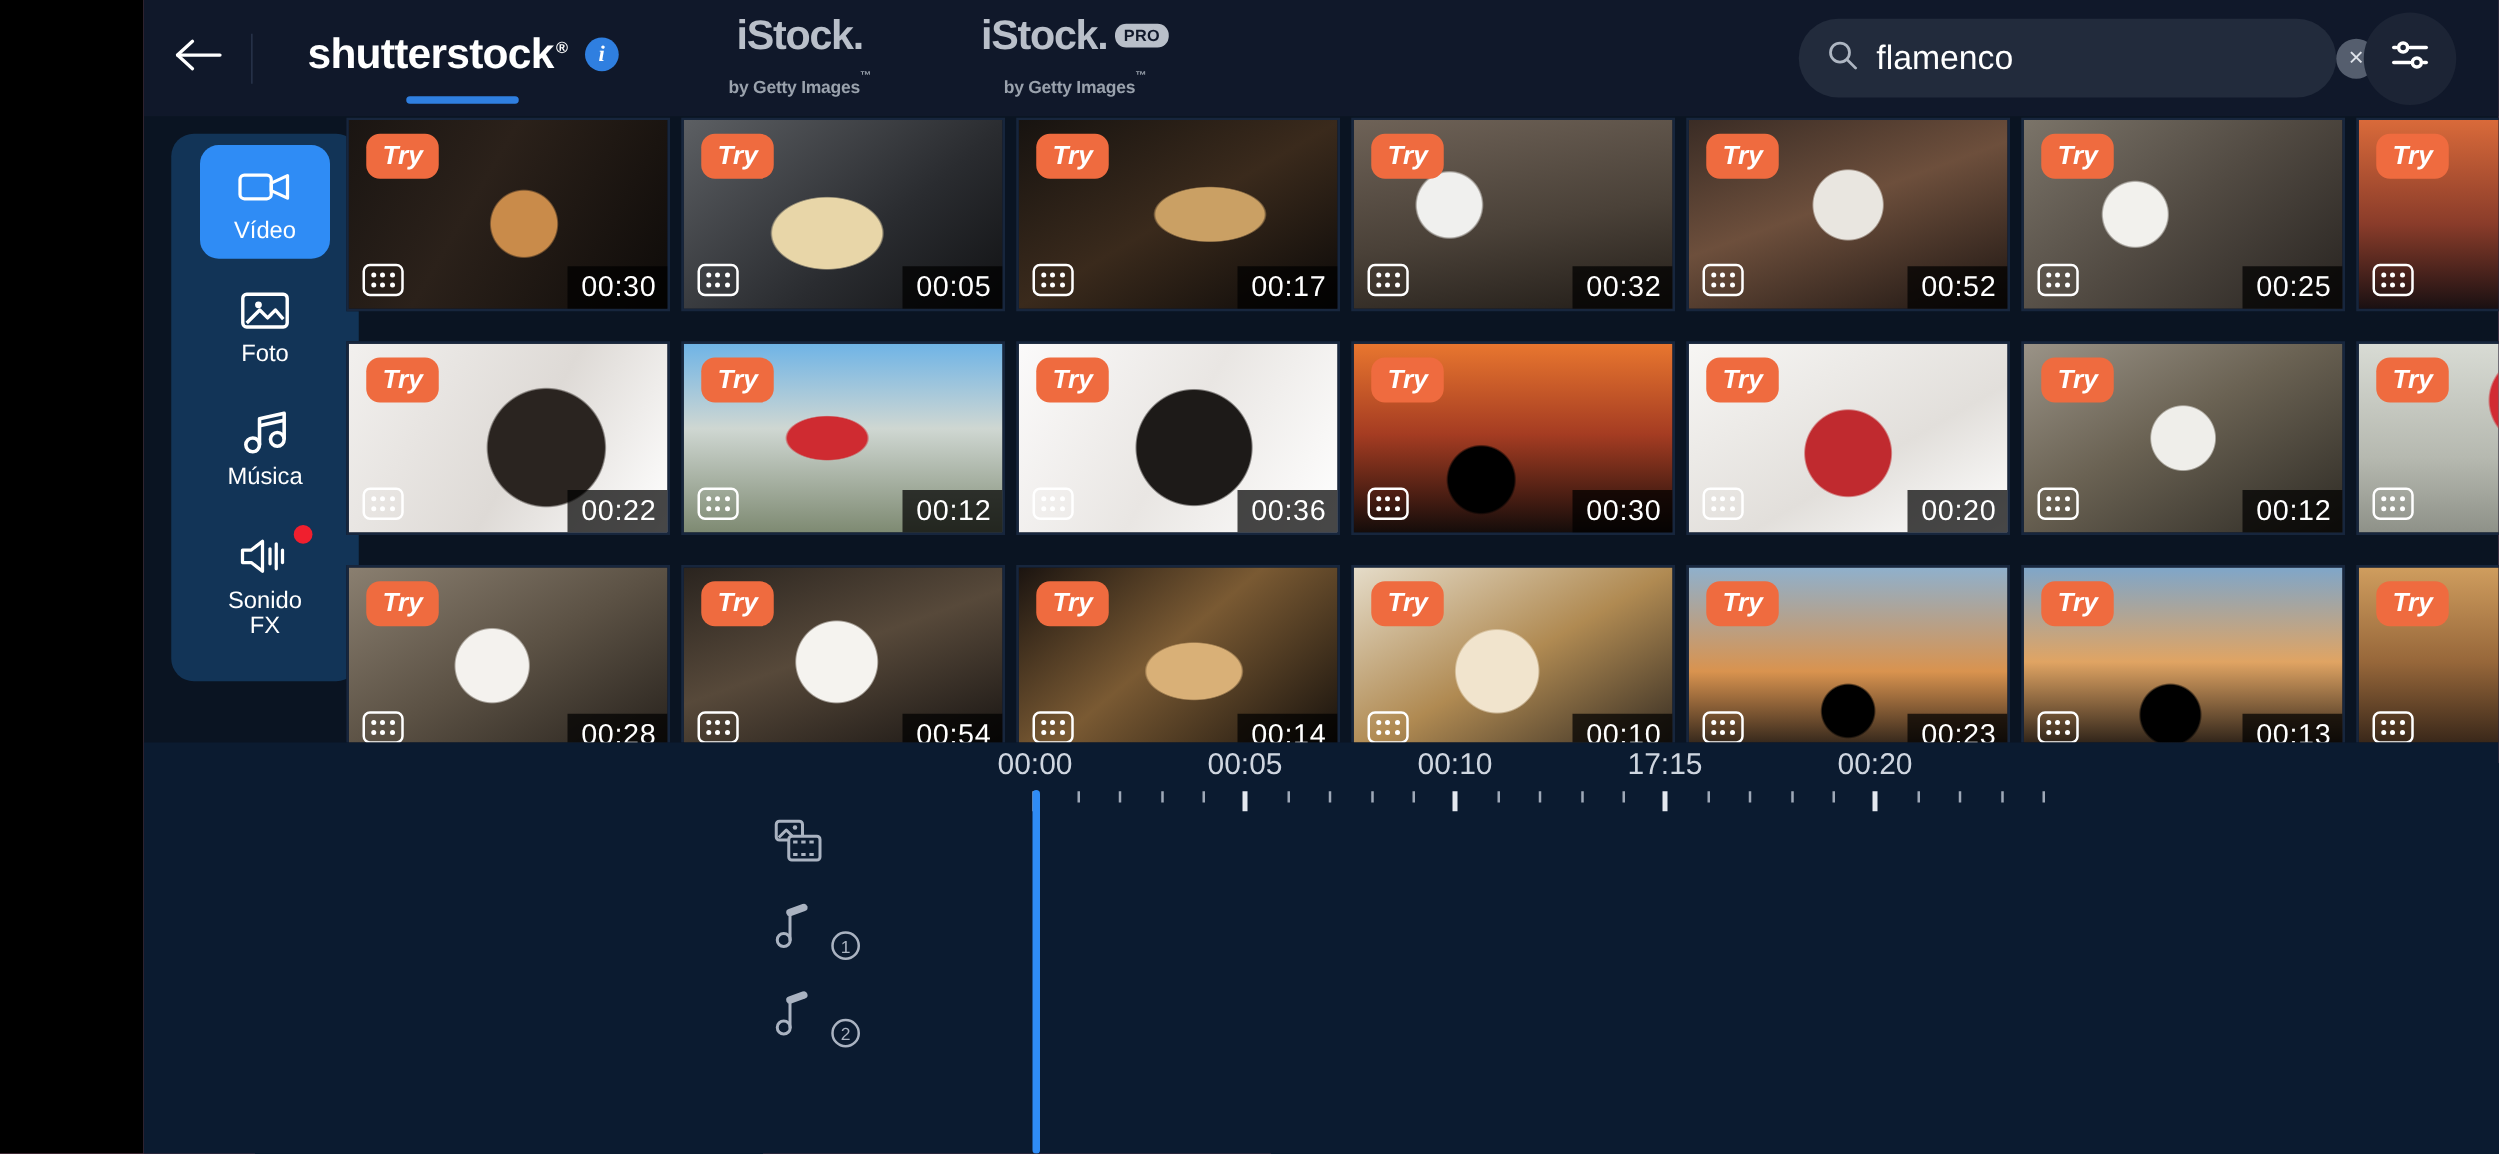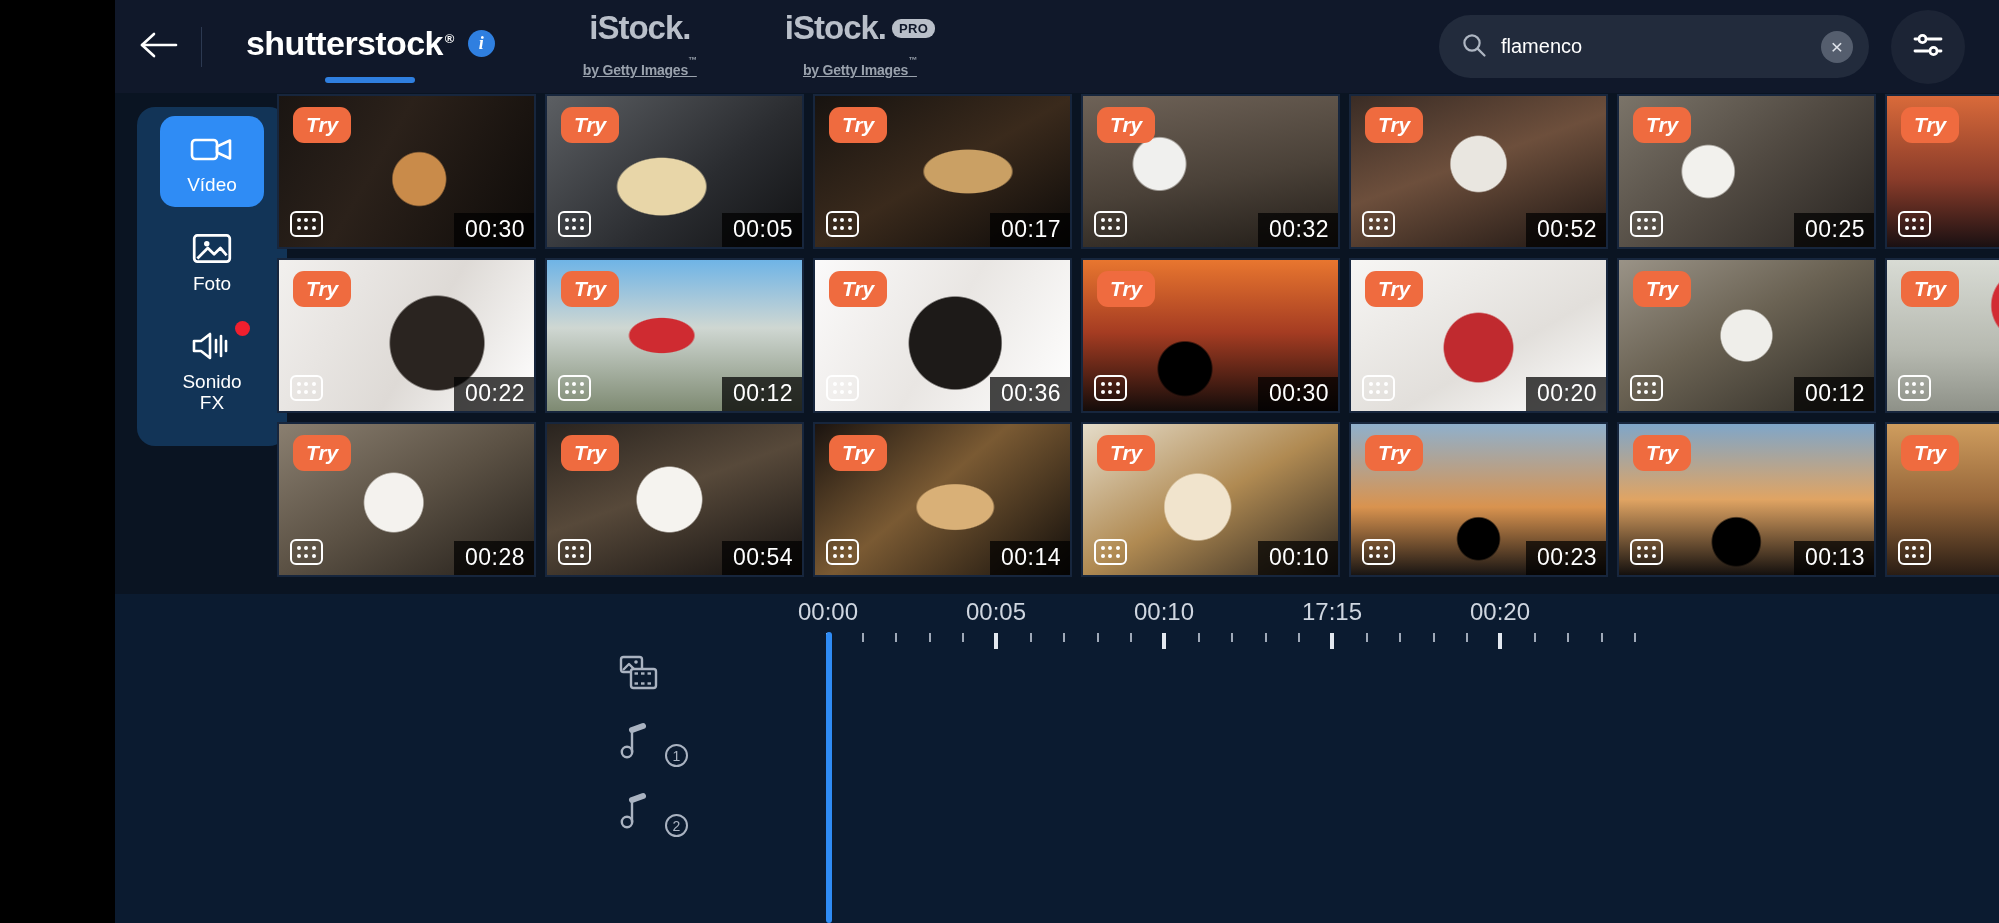--- a/index.html
+++ b/index.html
@@ -34,31 +34,31 @@
   .ss-logo { font-size:34px; font-weight:700; color:#fff; letter-spacing:-0.6px; display:flex;
              align-items:baseline; }
   .ss-logo sup { font-size:13px; font-weight:700; margin-left:2px; position:relative; top:-12px;}
   .info-badge { width:27px; height:27px; border-radius:50%; background:#2f7fe0; color:#fff;
                 font-size:18px; font-weight:700; font-style:italic; display:flex;
                 align-items:center; justify-content:center; font-family:"Liberation Serif",serif; }
 
   .istock-block { display:flex; flex-direction:column; align-items:center; margin-top:-6px; }
   .istock-top { display:flex; align-items:center; gap:6px; }
   .istock-name { font-size:33px; font-weight:700; color:#b9bfc9; letter-spacing:-1px; }
-  .istock-sub { font-size:14px; font-weight:700; color:#9aa2ad; letter-spacing:-0.2px; margin-top:14px;text-decoration:underline;}
+  .istock-sub { font-size:14px; font-weight:700; color:#9aa2ad; letter-spacing:-0.2px; margin-top:14px;}
   .istock-sub sup { font-size:9px; position:relative; top:-6px; }
   .pro-pill { background:#b9bfc9; color:#10182a; font-size:13px; font-weight:700;
               padding:2px 7px; border-radius:9px; letter-spacing:0.3px; }
 
   .search-area { margin-left:auto; display:flex; align-items:center; gap:22px; padding-right:34px; }
   .search-box { width:430px; height:63px; border-radius:32px; background:#222b3c;
                 display:flex; align-items:center; padding:0 16px 0 22px; gap:14px; }
   .search-box svg { width:26px; height:26px; flex:none; }
   .search-input { flex:1; background:transparent; border:none; outline:none;
-                  color:#fff; font-size:20px; font-family:"Liberation Sans", sans-serif; }
+                  color:#fff; font-size:27px; font-family:"Liberation Sans", sans-serif; }
   .search-input::placeholder { color:#7b8596; }
   .clear-btn { width:32px; height:32px; border-radius:50%; background:#555e6e; color:#dfe3ea;
                display:flex; align-items:center; justify-content:center; font-size:21px;
                cursor:pointer; flex:none; line-height:1; }
   .filter-btn { width:74px; height:74px; border-radius:50%; background:#1c2435;
                 display:flex; align-items:center; justify-content:center; cursor:pointer; }
   .filter-btn svg { width:40px; height:40px; }
 
   
   .sidebar { position:absolute; left:22px; top:107px; width:150px;
@@ -68,21 +68,21 @@
                align-items:center; gap:6px; cursor:pointer; }
   .side-item.active { background:#2f8cf5; }
   .side-item .ic { width:46px; height:40px; display:flex; align-items:center; justify-content:center; }
   .side-item .ic svg { width:100%; height:100%; }
   .side-label { color:#fff; font-size:19px; line-height:1.08; text-align:center; }
   .dot { position:absolute; width:15px; height:15px; border-radius:50%; background:#f01f2e;
          top:8px; right:14px; }
 
   
   .grid { position:absolute; left:162px; top:94px; width:1722px; height:500px; overflow:hidden; }
-  .grid-row { display:flex; gap:9px; margin-bottom:9px; }
+  .grid-row { display:flex; gap:9px; margin-bottom:24px; }
   .thumb { position:relative; width:259px; height:155px; flex:none; overflow:hidden;
            border:2px solid #17263d; background:#0c1526; cursor:pointer; }
   .thumb .art { position:absolute; inset:0; }
   .try-badge { position:absolute; left:14px; top:11px; background:#ef6b3f; color:#fff;
                font-style:italic; font-weight:700; font-size:21px; line-height:1;
                padding:7px 13px 8px 13px; border-radius:11px; }
   .batch-ic { position:absolute; left:11px; bottom:10px; width:33px; height:26px;
               border:2px solid #ffffff; border-radius:6px; display:grid;
               grid-template-columns:repeat(3,1fr); grid-template-rows:repeat(2,1fr);
               padding:4px 4px; gap:2px; }
@@ -213,20 +213,31 @@
           <svg viewBox="0 0 44 36" fill="none" stroke="#ffffff" stroke-width="2.6" stroke-linejoin="round">
             <rect x="5" y="6" width="34" height="25" rx="3"></rect>
             <circle cx="17" cy="14" r="2.6" fill="#ffffff" stroke="none"></circle>
             <path d="M8 28 L18 18 L24 24 L30 18 L36 25"></path>
           </svg>
         </span>
         <span class="side-label">Foto</span>
       </div>
 
 
+      <div class="side-item">
+        <span class="ic">
+          <svg viewBox="0 0 42 36" fill="none" stroke="#ffffff" stroke-width="2.6" stroke-linejoin="round">
+            <path d="M17 27 V8 L35 4 V23"></path>
+              <path d="M17 13 L35 9"></path>
+            <circle cx="12" cy="27" r="5"></circle>
+              <circle cx="30" cy="23" r="5"></circle>
+          </svg>
+        </span>
+        <span class="side-label">Música</span>
+      </div>
 
       <div class="side-item">
         <span class="dot"></span>
         <span class="ic">
           <svg viewBox="0 0 46 34" fill="none" stroke="#ffffff" stroke-width="2.6" stroke-linejoin="round" stroke-linecap="round">
             <path d="M5 12 H12 L21 5 V29 L12 22 H5 Z"></path>
             <line x1="27" y1="11" x2="27" y2="23"></line>
             <line x1="32" y1="7" x2="32" y2="27"></line>
             <line x1="37" y1="12" x2="37" y2="22"></line>
           </svg>

